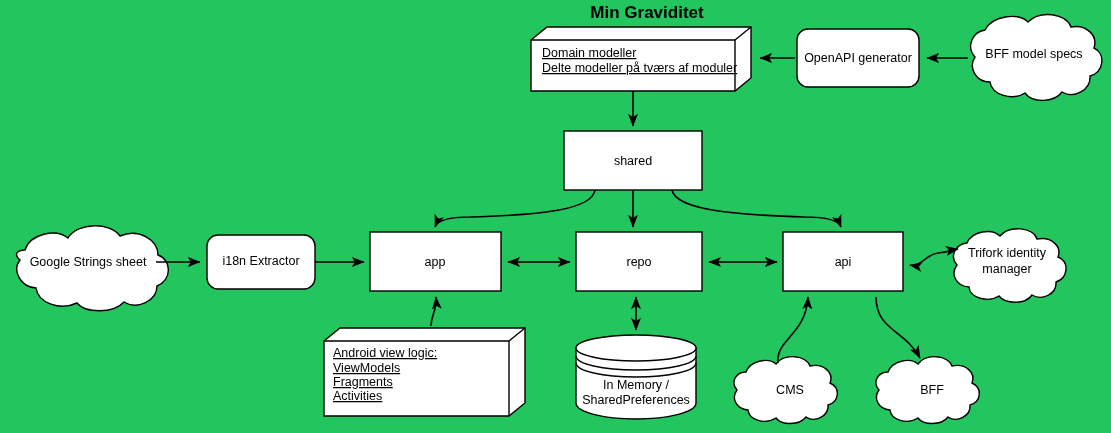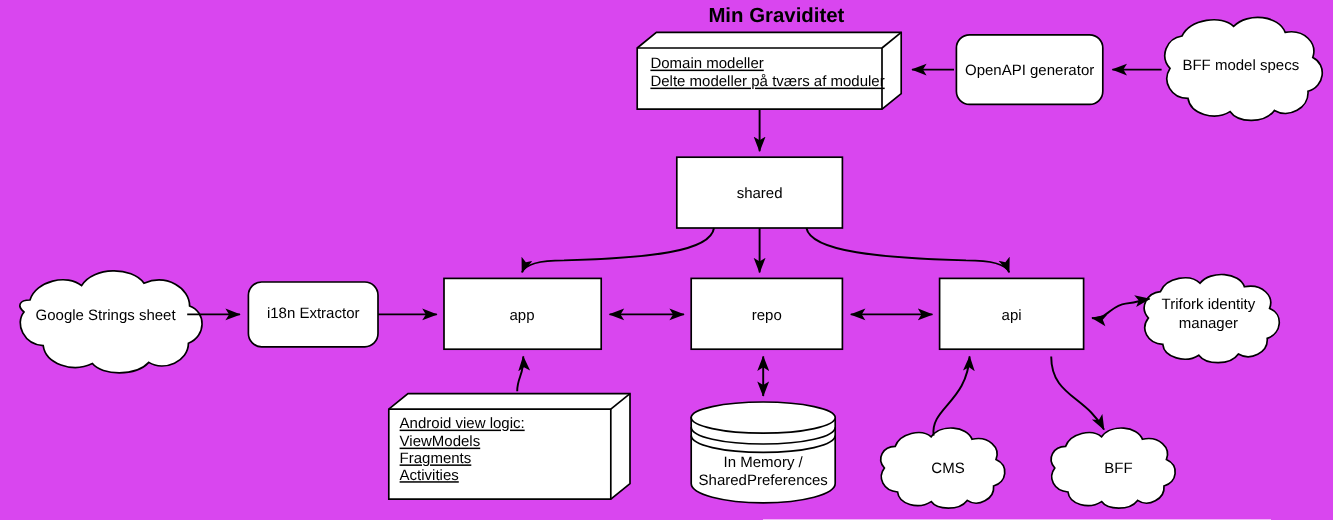--- a/index.html
+++ b/index.html
@@ -4,21 +4,21 @@
 <style>
   html, body {
     margin: 0;
     padding: 0;
     background: #ffffff;
   }
   #canvas {
     position: relative;
     width: 1111px;
     height: 433px;
-    background: #d946ef;
+    background: #22c55e;
     font-family: "Liberation Sans", sans-serif;
     overflow: hidden;
   }
   #diagram-svg {
     position: absolute;
     left: 0;
     top: 0;
     width: 1111px;
     height: 433px;
   }

